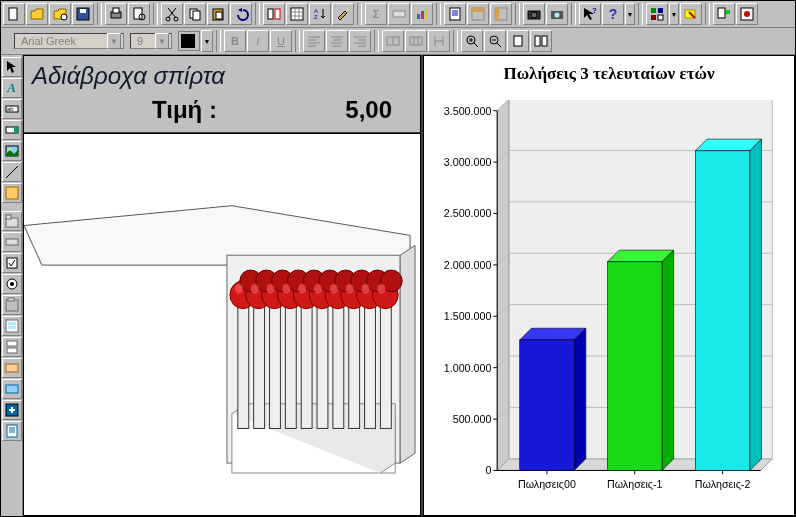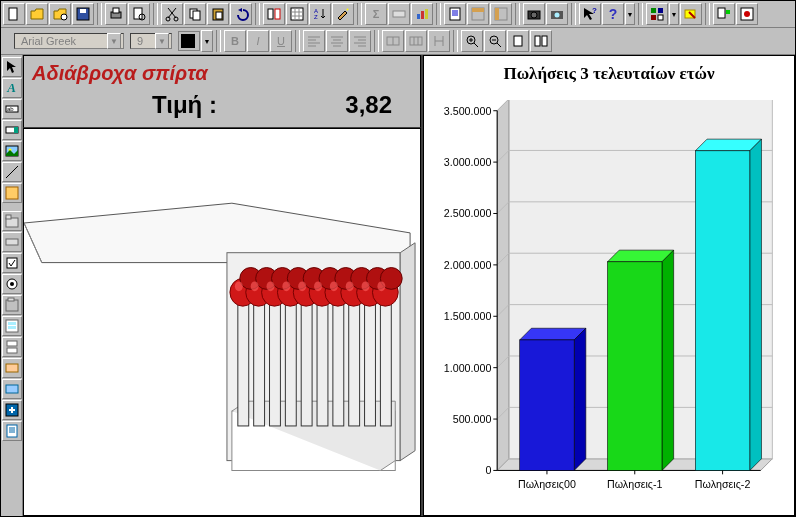--- a/index.html
+++ b/index.html
@@ -91,22 +91,22 @@
     display: flex; flex-direction: column;
     border-right: 2px solid #404040;
   }
   .title-box {
     background: #c0c0c0;
     border: 1px solid #000;
     border-bottom: 1px solid #404040;
     padding: 4px 8px 8px 8px;
   }
   .prod-title {
-    font-size: 20px; font-weight: bold; font-style: italic;
-    color: #b91c1c;
+    font-size: 24px; font-weight: normal; font-style: italic;
+    color: #0f172a;
     margin: 2px 0 6px 0;
   }
   .price-row {
     display: flex; justify-content: space-between;
     font-size: 24px; font-weight: bold;
     padding: 0 20px 0 120px;
   }
   .image-box {
     flex: 1;
     background: #fff;
@@ -501,21 +501,21 @@
       </div>
   </div>
 
   <div class="workspace">
 
     <div class="left-pane">
       <div class="title-box">
         <div class="prod-title">Αδιάβροχα σπίρτα</div>
         <div class="price-row">
           <span>Τιμή :</span>
-          <span>3,82</span>
+          <span>5,00</span>
         </div>
       </div>
       <div class="image-box">
         <svg class="matchbox-svg" viewBox="0 0 400 340">
 
           <path d="M0 70 L210 50 L390 80 L390 110 L18 110 Z" fill="#f8f8f8" stroke="#555" stroke-width="1"></path>
           <path d="M0 70 L18 110" stroke="#888" fill="none"></path>
 
           <rect x="205" y="100" width="175" height="210" fill="#f0f0f0" stroke="#666"></rect>
 

